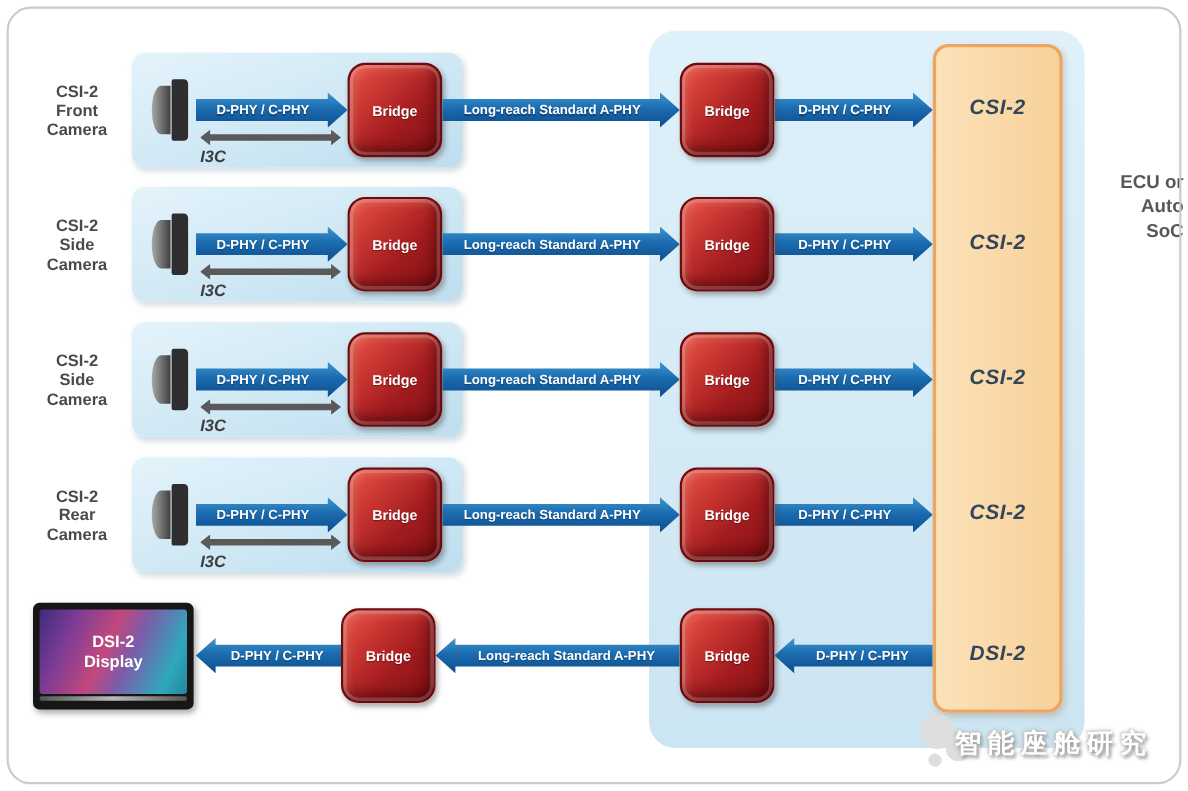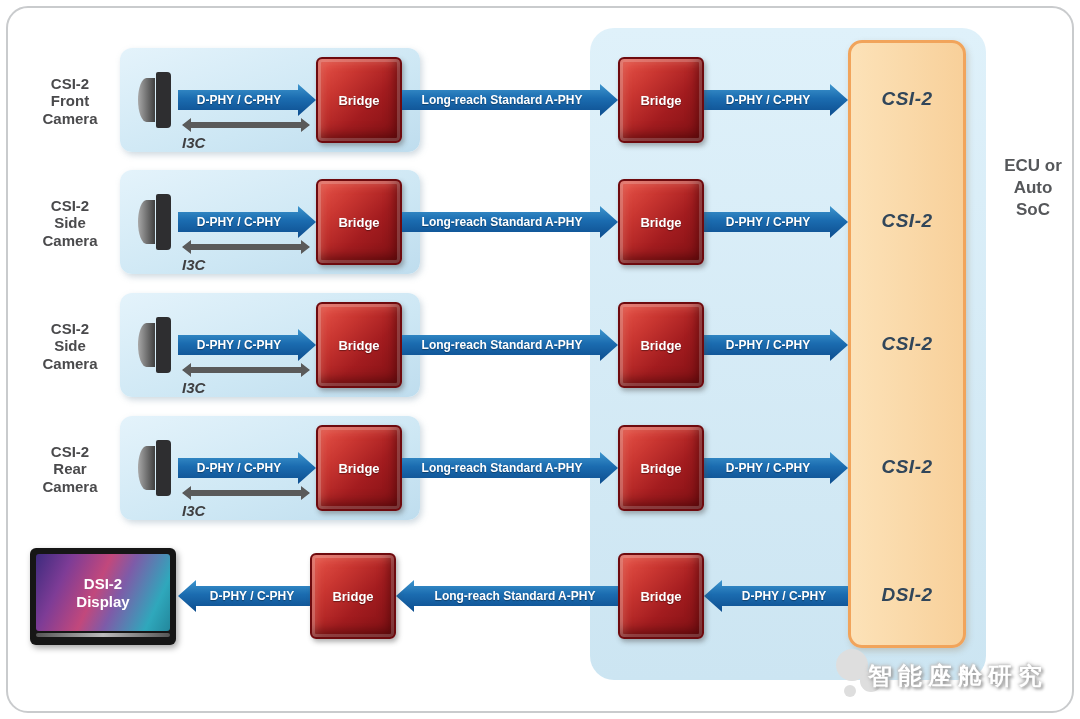--- a/index.html
+++ b/index.html
@@ -9,21 +9,21 @@
   .border-overlay { position:absolute; inset:6px; border:2px solid #C9CBCD; border-radius:22px;
                     pointer-events:none; z-index:50; }
 
   .panel { position:absolute; left:590px; top:28px; width:396px; height:652px; border-radius:24px;
            background:linear-gradient(180deg,#DFF1FA 0%,#CCE5F2 100%); z-index:0; }
 
   .soc-box { position:absolute; left:848px; top:40px; width:118px; height:608px; border-radius:14px;
              background:linear-gradient(90deg,#FCE2B8 0%,#F8D09A 100%);
              border:3px solid #F1A45B; box-shadow:2px 3px 6px rgba(150,120,80,0.3); z-index:1; }
 
-  .ecu { position:absolute; left:990px; top:155px; width:86px; text-align:center; font-weight:bold;
+  .ecu { position:absolute; left:990px; top:155px; width:86px; text-align:right; font-weight:bold;
          font-size:17px; color:#55575A; white-space:pre-line; line-height:1.3; z-index:2; }
 
   .row-box { position:absolute; left:120px; width:300px; height:104px; border-radius:12px;
              background:linear-gradient(160deg,#E4F3FB 0%,#CDE7F4 60%,#BFDDEE 100%);
              box-shadow:2px 3px 6px rgba(120,150,170,0.35); z-index:1; }
 
   .cam-label { position:absolute; left:24px; width:92px; text-align:center; font-weight:bold;
                font-size:15px; color:#4A4A4C; white-space:pre-line; line-height:1.15; z-index:2; }
 
   .camera { position:absolute; left:18px; top:50%; transform:translateY(-50%);
@@ -40,21 +40,21 @@
                  calc(100% - 18px) 100%, calc(100% - 18px) 81%, 0 81%); padding-right:16px; }
   .arrow.left  { clip-path:polygon(100% 19%, 18px 19%, 18px 0, 0 50%, 18px 100%, 18px 81%, 100% 81%);
                  padding-left:16px; }
 
   .i3c { position:absolute; height:14px; background:#5A5A5A;
          clip-path:polygon(0 50%, 9px 0, 9px 4px, calc(100% - 9px) 4px, calc(100% - 9px) 0, 100% 50%,
                    calc(100% - 9px) 100%, calc(100% - 9px) calc(100% - 4px), 9px calc(100% - 4px), 9px 100%); }
   .i3c-label { position:absolute; font-style:italic; font-weight:bold;
                font-size:15px; color:#3F3F41; }
 
-  .bridge { position:absolute; width:86px; height:86px; border-radius:6px;
+  .bridge { position:absolute; width:86px; height:86px; border-radius:16px;
             background:linear-gradient(135deg,#E8554A 0%,#C93631 30%,#A31C1F 60%,#7E0F13 100%);
             border:2px solid #6E0A0E;
             box-shadow:inset 0 0 0 3px rgba(255,255,255,0.18), inset -4px -6px 12px rgba(40,0,0,0.5),
                        inset 4px 4px 8px rgba(255,160,140,0.35), 2px 3px 5px rgba(80,80,80,0.45);
             display:flex; align-items:center; justify-content:center; color:#fff; font-weight:bold;
             font-size:13px; text-shadow:0 1px 1px rgba(0,0,0,0.4); z-index:3; }
 
   .port { position:absolute; left:848px; width:118px; text-align:center; font-style:italic;
           font-weight:bold; font-size:19px; color:#31465A; letter-spacing:0.5px; z-index:2; }
 

